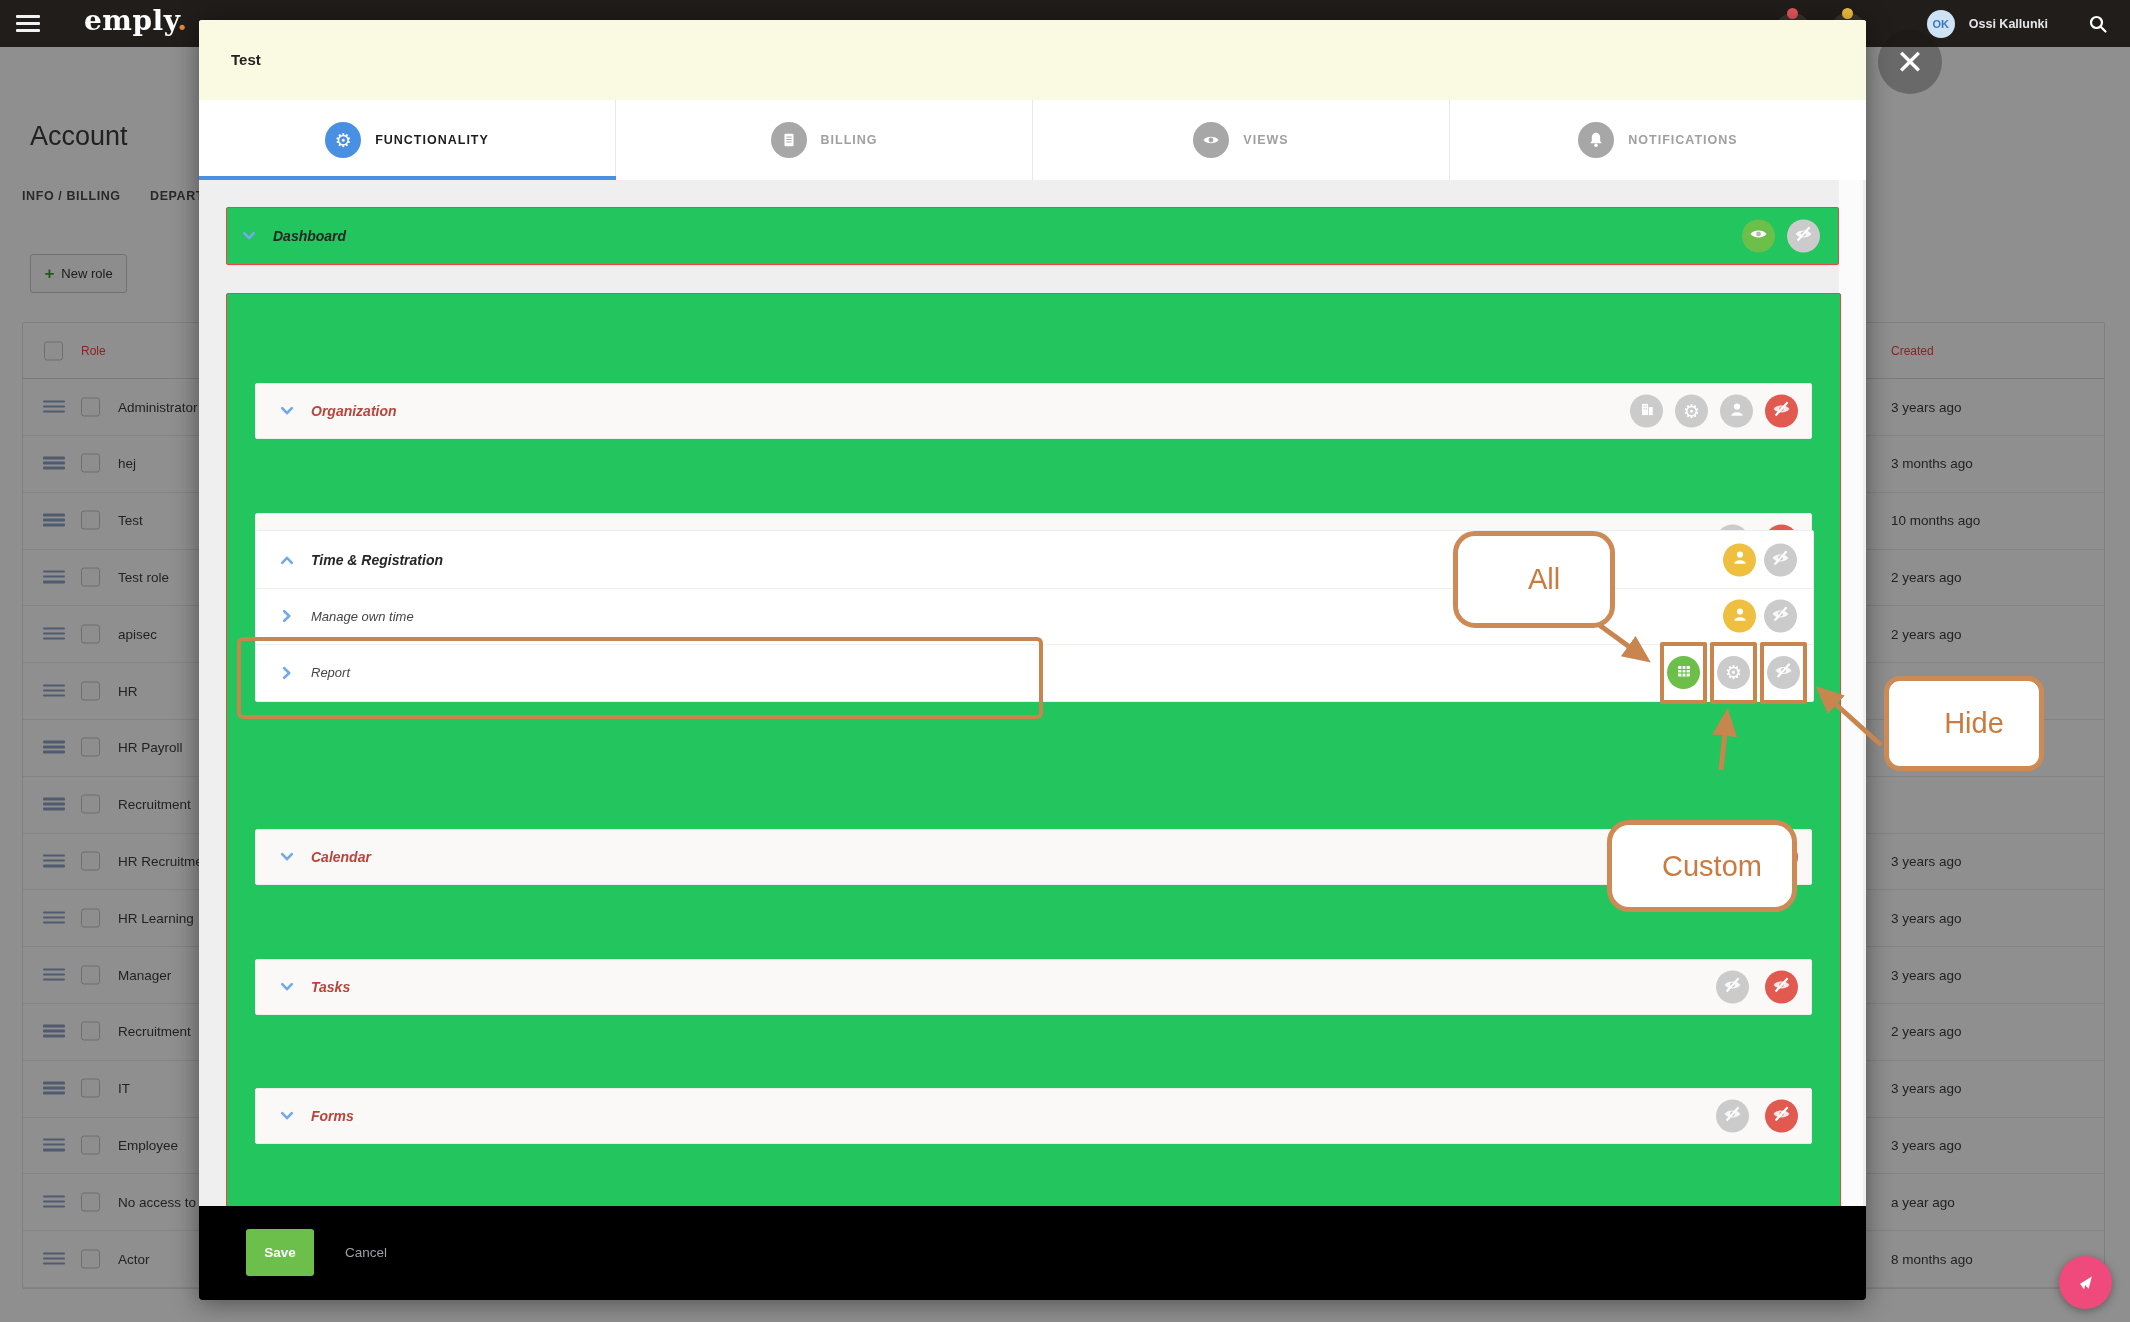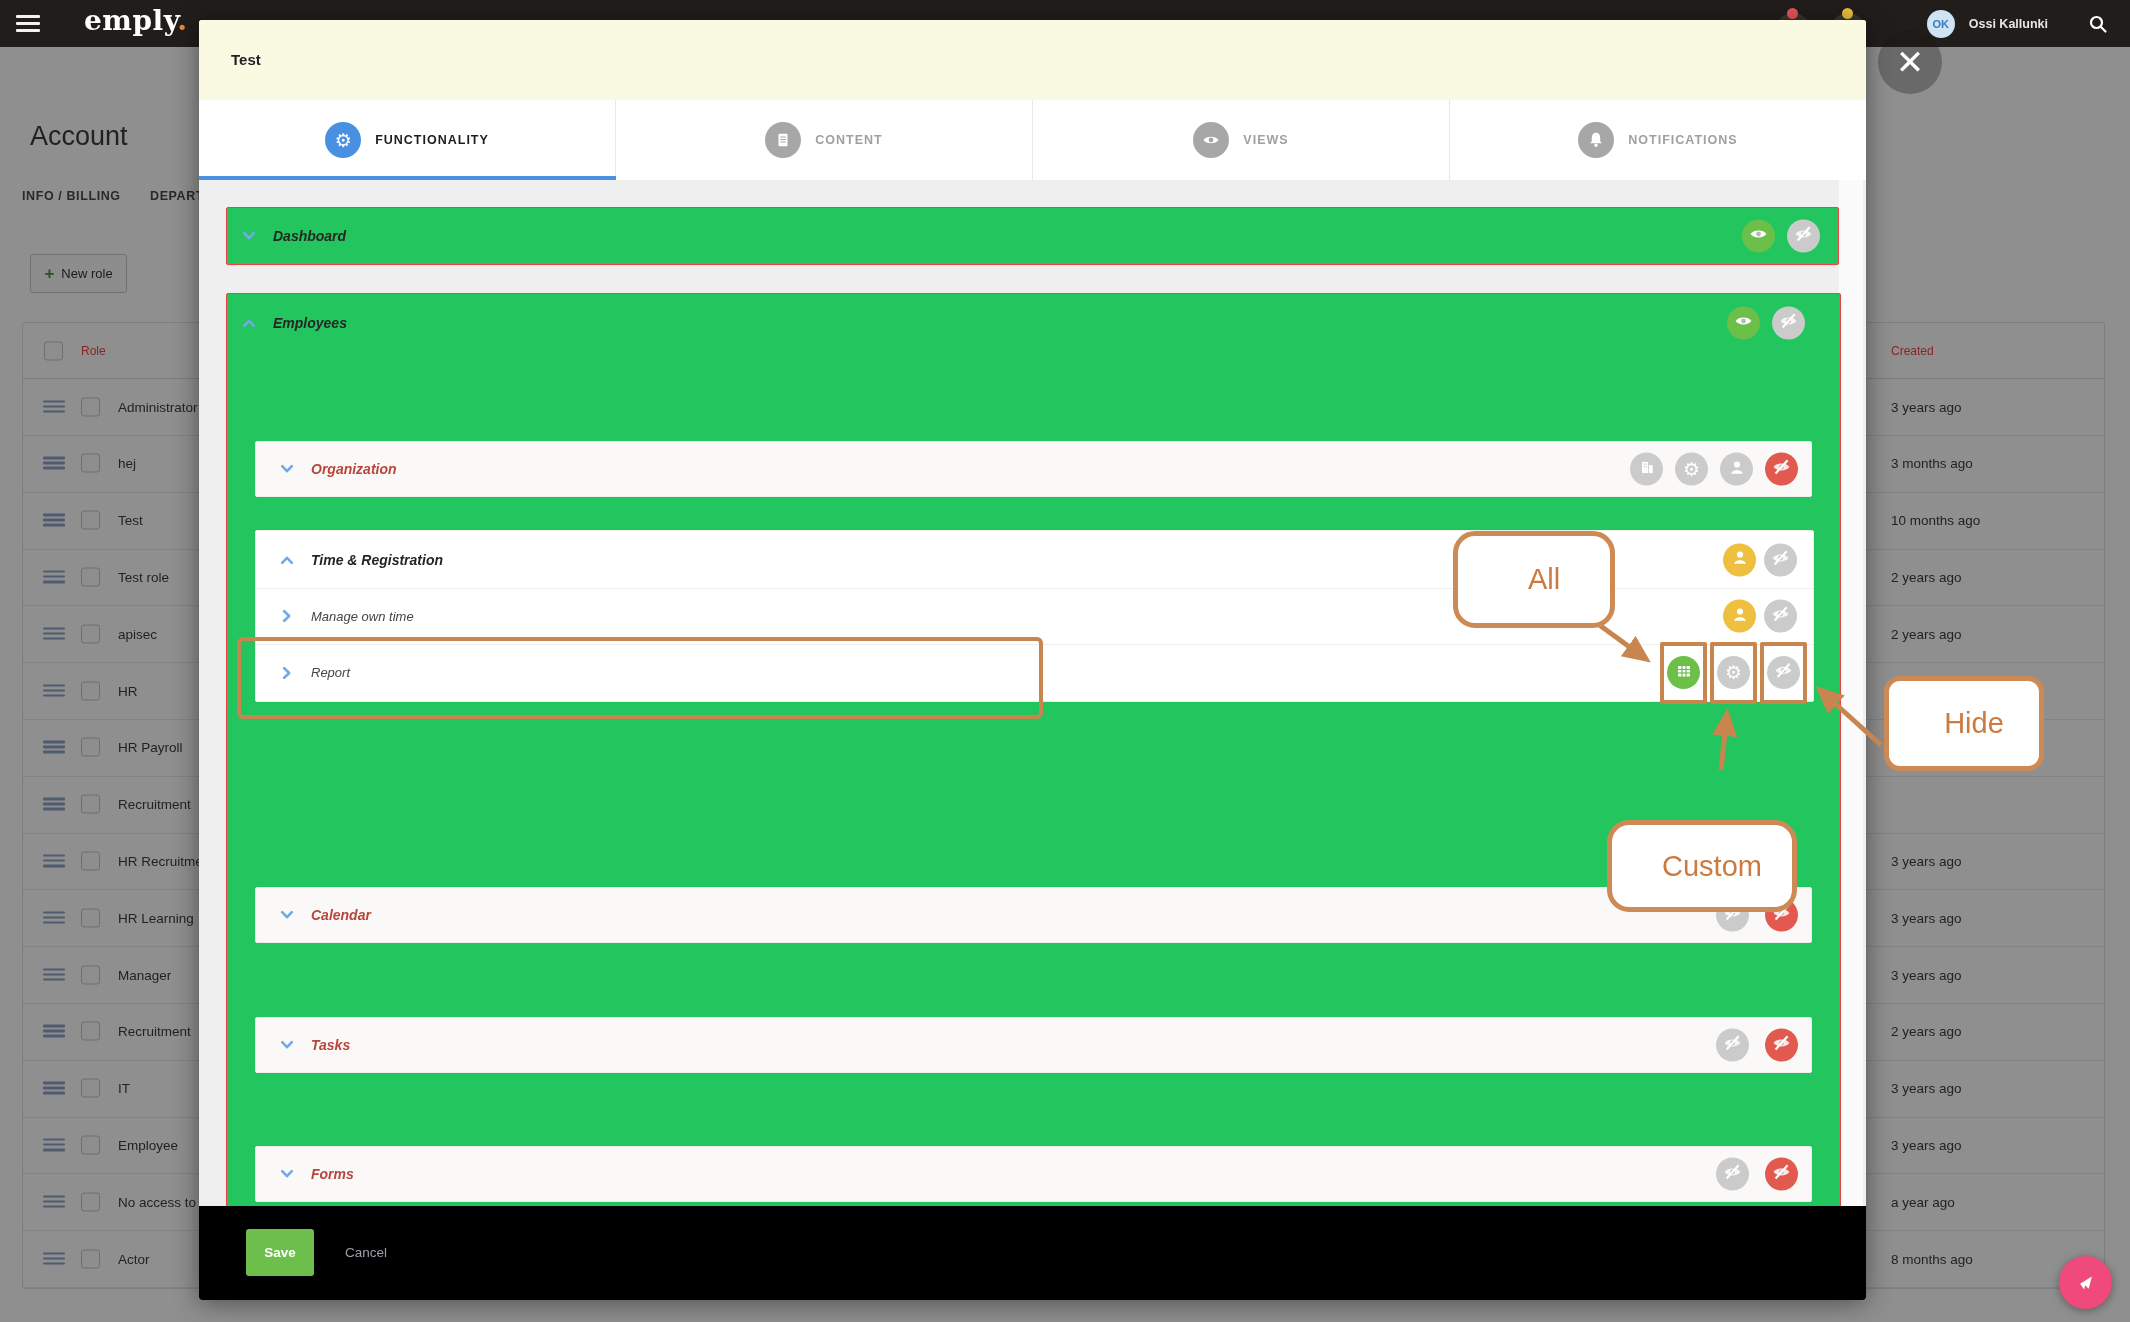--- a/index.html
+++ b/index.html
@@ -337,21 +337,21 @@
       </div>
       <div class="m-tab">
         <span class="tab-circ">
           <svg width="18" height="18" viewBox="0 0 18 18">
               <rect x="4.5" y="2.8" width="9" height="12.4" rx="1" fill="#fff"></rect>
               <line x1="6.3" y1="6" x2="11.7" y2="6" stroke="#a7a7a7" stroke-width="1.1"></line>
               <line x1="6.3" y1="8.5" x2="11.7" y2="8.5" stroke="#a7a7a7" stroke-width="1.1"></line>
               <line x1="6.3" y1="11" x2="11.7" y2="11" stroke="#a7a7a7" stroke-width="1.1"></line>
             </svg>
         </span>
-        <span class="tab-label">CONTENT</span>
+        <span class="tab-label">BILLING</span>
       </div>
       <div class="m-tab">
         <span class="tab-circ">
           <svg width="18" height="18" viewBox="0 0 18 18">
               <path d="M1.5 9 C4.5 4.6 13.5 4.6 16.5 9 C13.5 13.4 4.5 13.4 1.5 9 Z" fill="#fff"></path>
               <circle cx="9" cy="9" r="2.4" fill="#a7a7a7"></circle>
             </svg>
         </span>
         <span class="tab-label">VIEWS</span>
       </div>
@@ -388,43 +388,20 @@
               <span><svg width="19" height="19" viewBox="0 0 18 18">
                   <path d="M1.5 9 C4.5 4.6 13.5 4.6 16.5 9 C13.5 13.4 4.5 13.4 1.5 9 Z" fill="rgba(255,255,255,.85)"></path>
                   <circle cx="9" cy="9" r="2.3" fill="rgba(0,0,0,.22)"></circle>
                   <line x1="3.4" y1="15.2" x2="14.8" y2="2.6" stroke="#fff" stroke-width="2"></line>
                 </svg></span>
             </span>
         </span>
       </div>
 
       <div class="card" style="left:27px;top:113px;width:1613px;height:913px;overflow:hidden;">
-        <div class="rowline" style="height:58px;padding-left:15px;box-sizing:border-box;">
-          <span class="chev up">
-              <svg width="14" height="12" viewBox="0 0 14 12">
-                <path d="M2.2 3.2 L7 8.2 L11.8 3.2" fill="none" stroke="currentColor" stroke-width="2.6" stroke-linecap="round" stroke-linejoin="round"></path>
-              </svg>
-            </span>
-          <span class="lbl">Employees</span>
-          <span class="icons" style="right:35px;">
-            <span class="circ c-green">
-                <span><svg width="19" height="19" viewBox="0 0 18 18">
-                    <path d="M1.5 9 C4.5 4.6 13.5 4.6 16.5 9 C13.5 13.4 4.5 13.4 1.5 9 Z" fill="#fff"></path>
-                    <circle cx="9" cy="9" r="2.3" fill="rgba(0,0,0,.28)"></circle>
-                  </svg></span>
-              </span>
-            <span class="circ c-gray">
-                <span><svg width="19" height="19" viewBox="0 0 18 18">
-                    <path d="M1.5 9 C4.5 4.6 13.5 4.6 16.5 9 C13.5 13.4 4.5 13.4 1.5 9 Z" fill="rgba(255,255,255,.85)"></path>
-                    <circle cx="9" cy="9" r="2.3" fill="rgba(0,0,0,.22)"></circle>
-                    <line x1="3.4" y1="15.2" x2="14.8" y2="2.6" stroke="#fff" stroke-width="2"></line>
-                  </svg></span>
-              </span>
-          </span>
-        </div>
 
         <div class="subcard rowline" style="left:28px;top:89px;width:1557px;height:56px;padding-left:24px;box-sizing:border-box;">
           <span class="chev">
               <svg width="14" height="12" viewBox="0 0 14 12">
                 <path d="M2.2 3.2 L7 8.2 L11.8 3.2" fill="none" stroke="currentColor" stroke-width="2.6" stroke-linecap="round" stroke-linejoin="round"></path>
               </svg>
             </span>
           <span class="lbl red">Organization</span>
           <span class="icons">
             <span class="circ c-gray">

